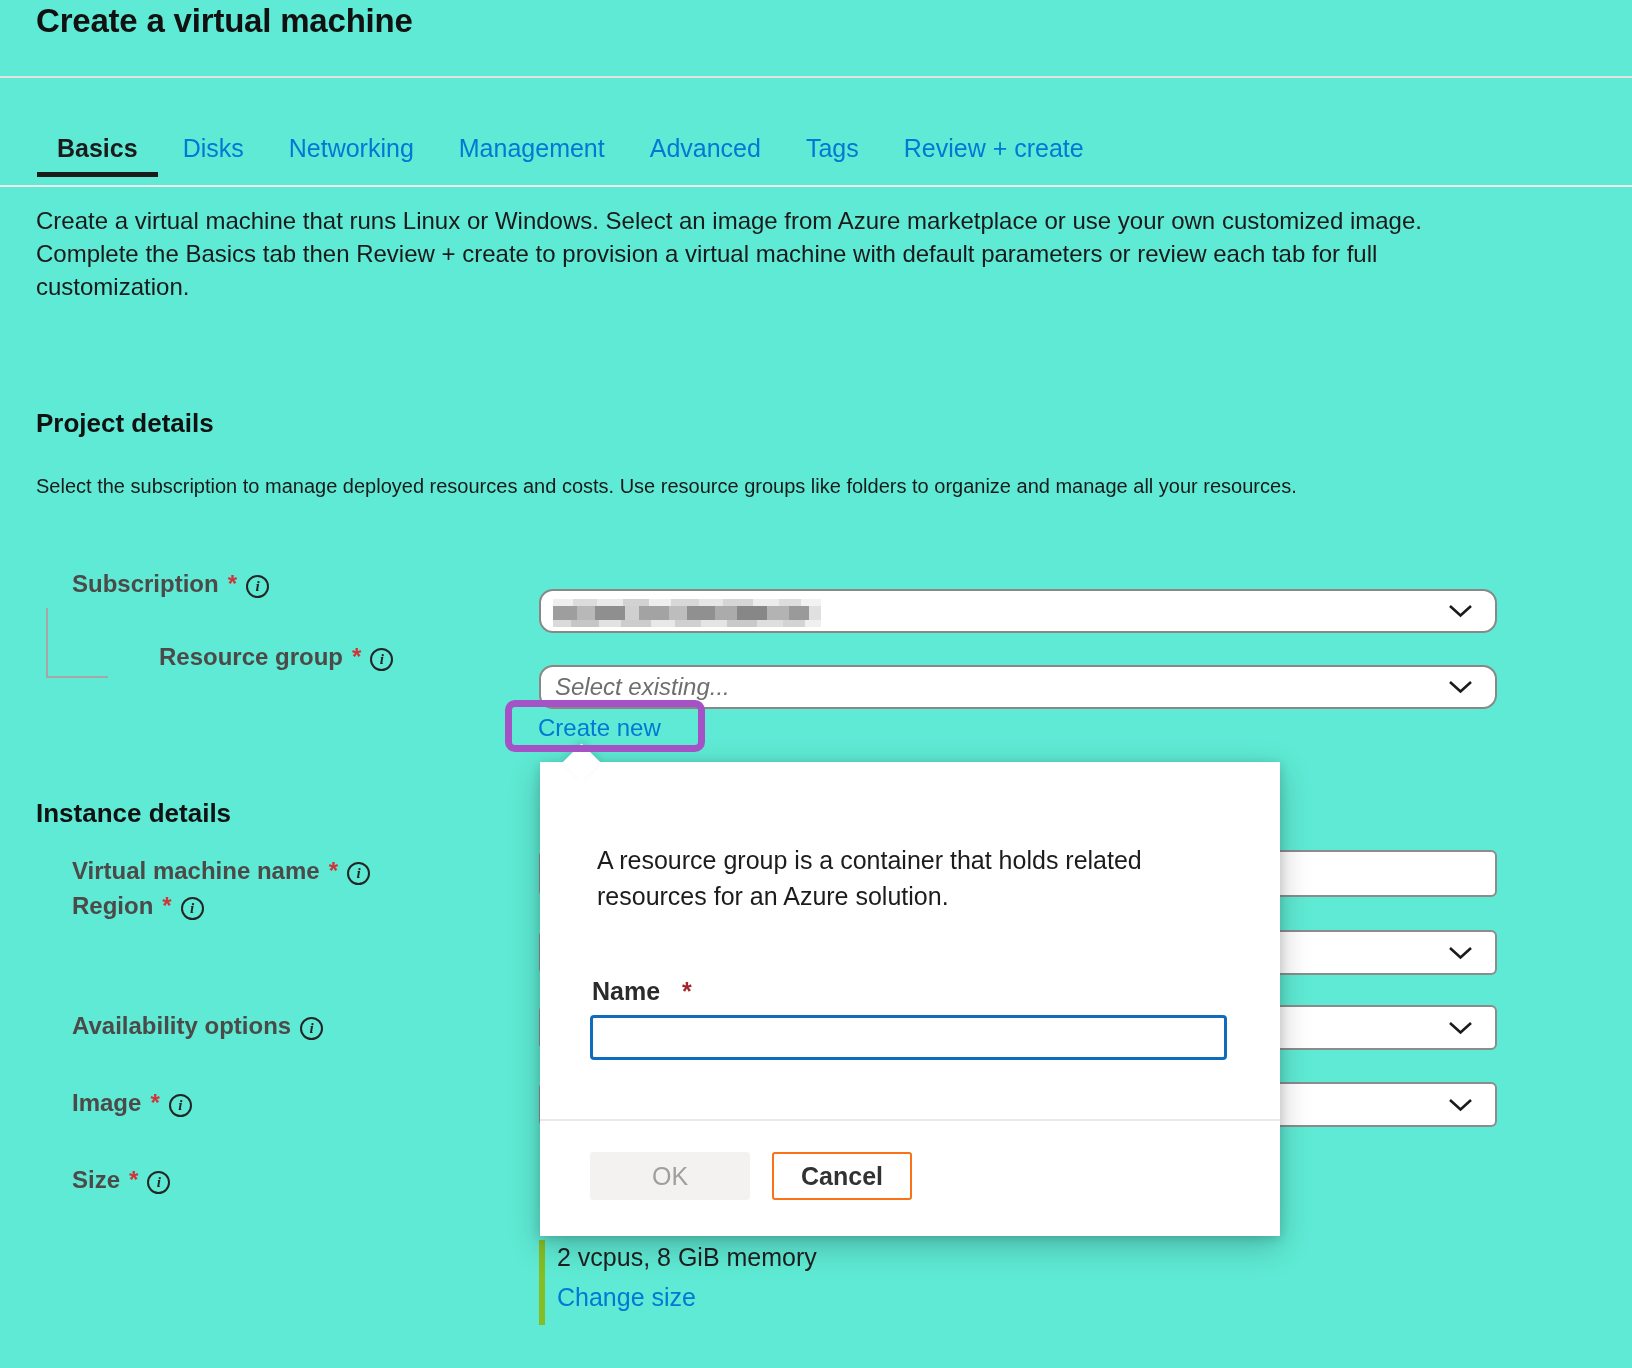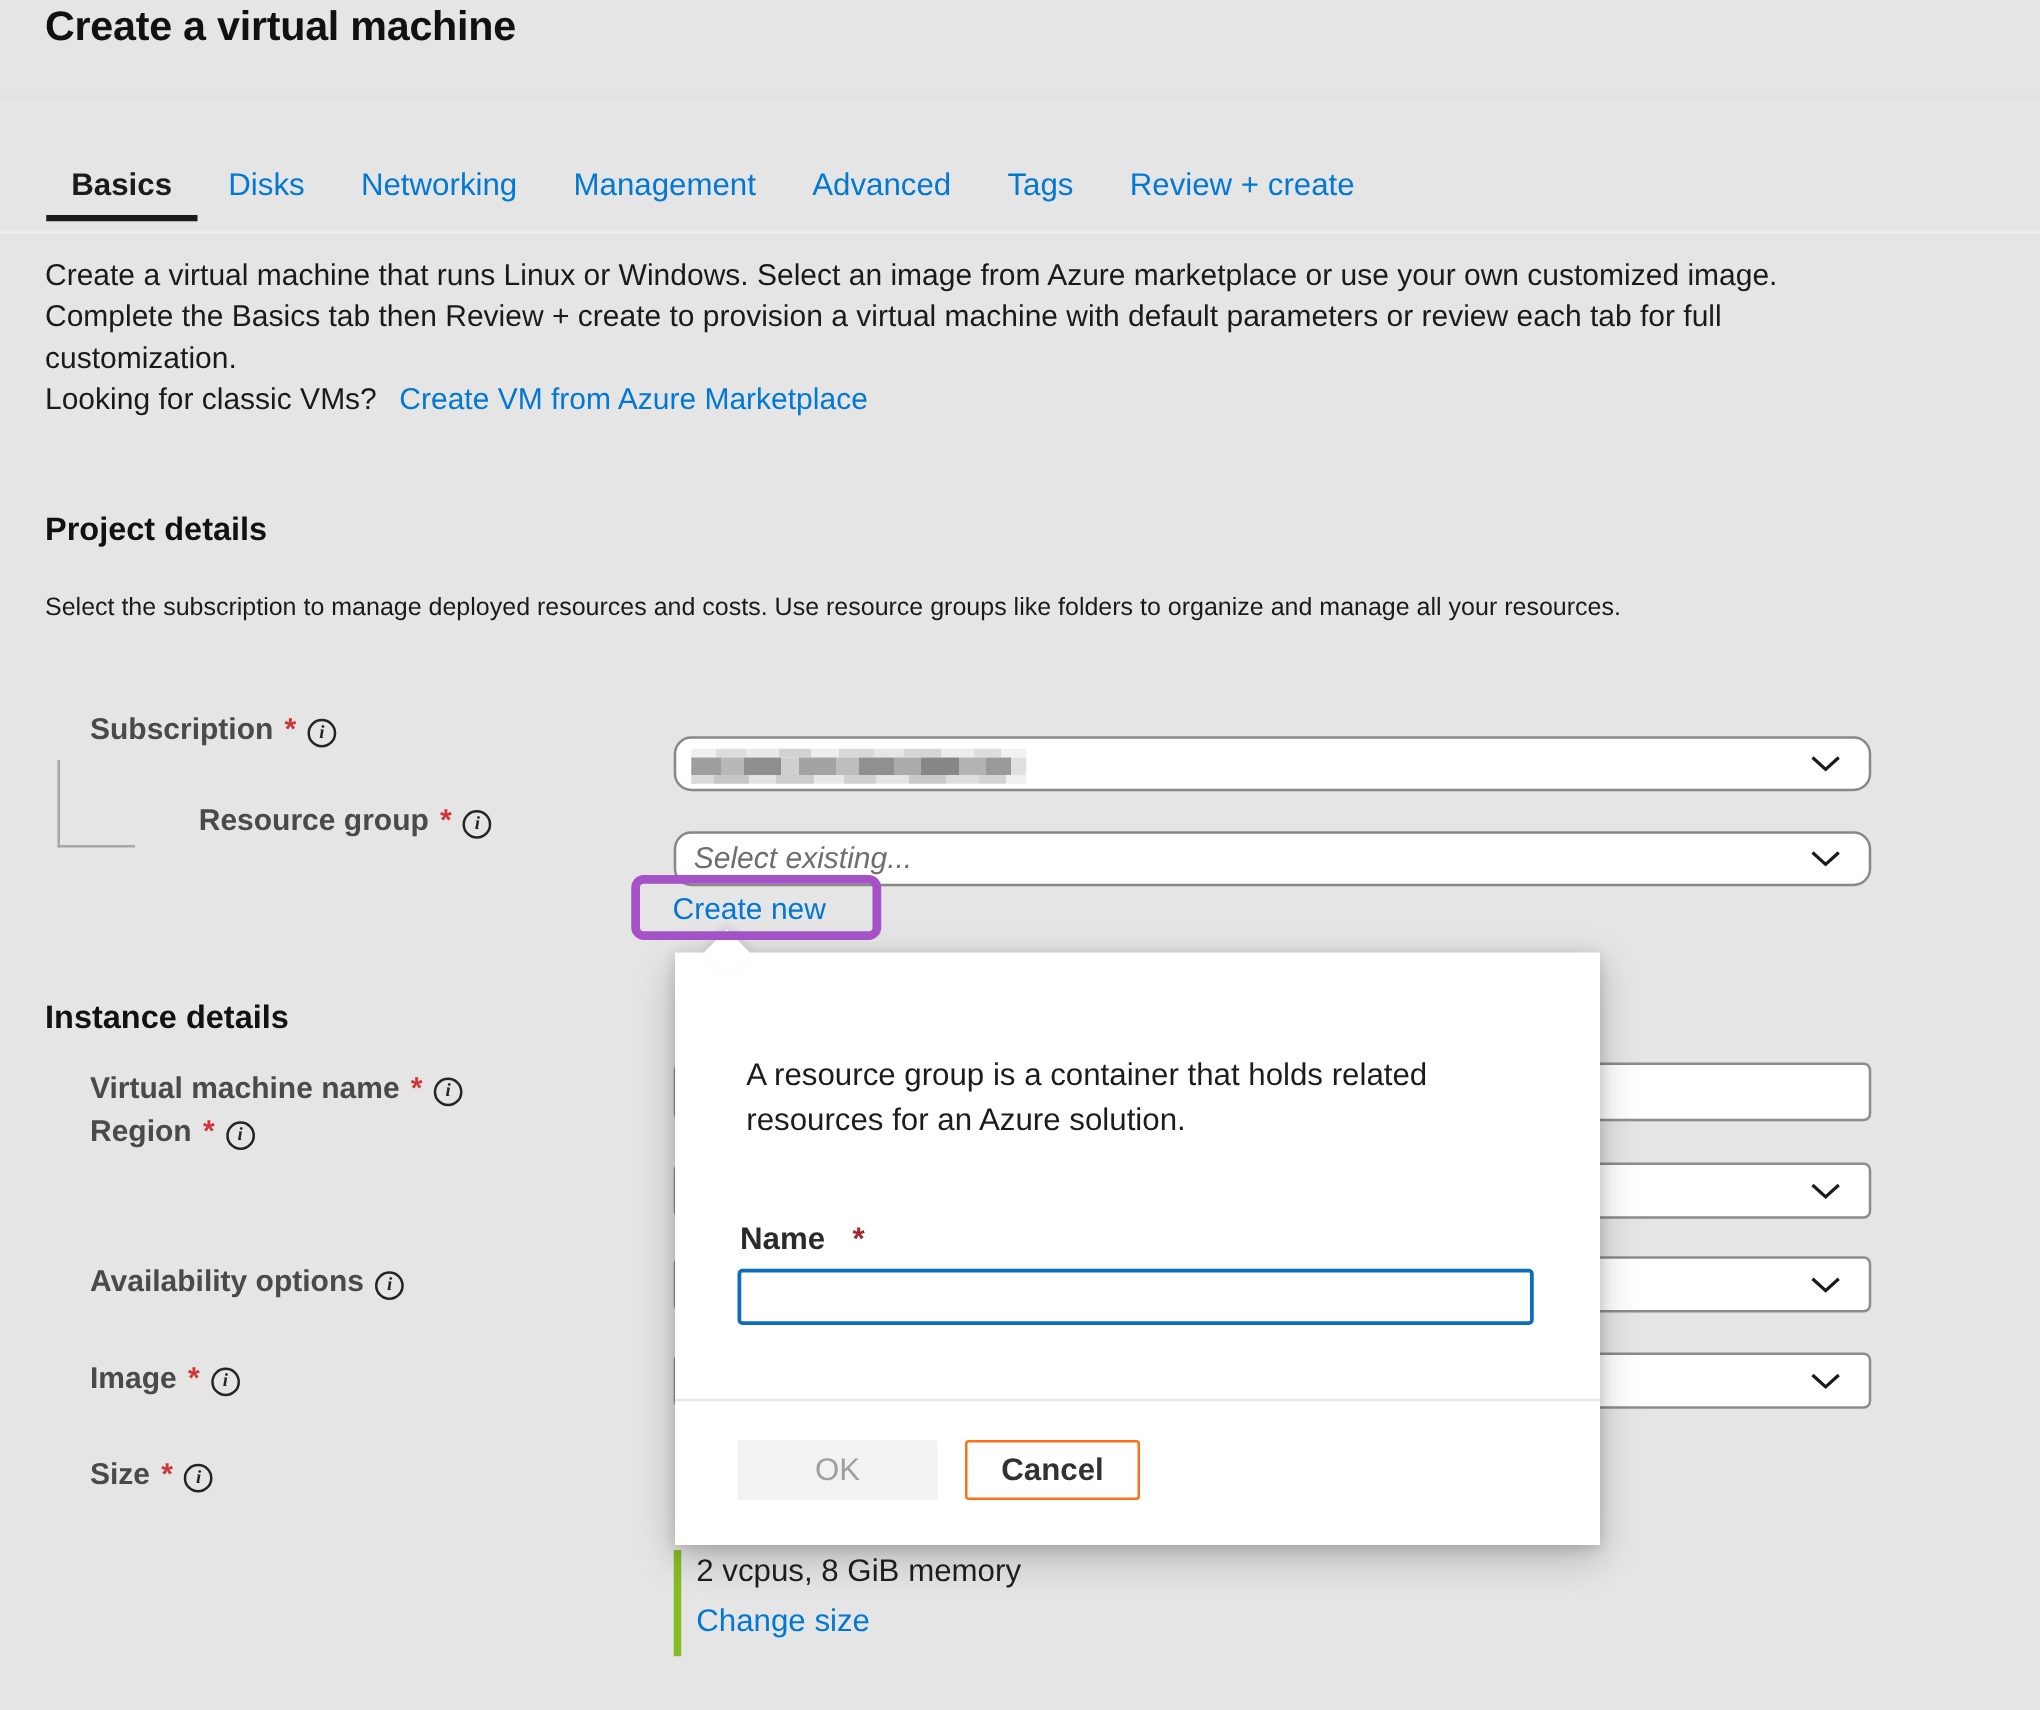--- a/index.html
+++ b/index.html
@@ -1,18 +1,18 @@
 <!DOCTYPE html>
 <html><head>
 <meta charset="utf-8">
 <style>
   html,body{margin:0;padding:0;background:#ffffff;}
   #screen{
     position:relative;width:1632px;height:1368px;overflow:hidden;
-    background:#e5e5e5;font-family:"Liberation Sans",sans-serif;color:#161616;
+    background:#5eead4;font-family:"Liberation Sans",sans-serif;color:#161616;
   }
   .abs{position:absolute;}
   
   .page-title{left:36px;top:2px;font-size:33px;font-weight:700;color:#111111;letter-spacing:-0.2px;}
   .hr-top{left:0;top:76px;width:1632px;height:2px;background:#e2e2e2;}
   
   .tabbar{left:37px;top:134px;display:flex;align-items:flex-end;}
   .tab{font-size:25px;color:#0078d4;padding:0 20px 14px 20px;margin-right:5px;cursor:pointer;white-space:nowrap;}
   .tab.active{color:#1b1b1b;font-weight:700;border-bottom:5px solid #1b1b1b;padding-bottom:9px;}
   .tab-underline{left:0;top:185px;width:1632px;height:2px;background:#ededed;}
@@ -81,21 +81,20 @@
     <div class="tab">Management</div>
     <div class="tab">Advanced</div>
     <div class="tab">Tags</div>
     <div class="tab">Review + create</div>
   </div>
   <div class="abs tab-underline"></div>
 
   <div class="abs intro">
     <p>Create a virtual machine that runs Linux or Windows. Select an image from Azure marketplace or use your own customized image.</p>
     <p>Complete the Basics tab then Review + create to provision a virtual machine with default parameters or review each tab for full customization.</p>
-    <p><span>Looking for classic VMs?</span><a class="link classic-link">Create VM from Azure Marketplace</a></p>
   </div>
 
   <div class="abs section-h" style="left:36px;top:408px;">Project details</div>
   <div class="abs body-p" style="left:36px;top:463px;">Select the subscription to manage deployed resources and costs. Use resource groups like folders to organize and manage all your resources.</div>
 
   <div class="abs lbl" style="left:36px;top:570px;">
     <span>Subscription</span>
     <span class="req">*</span>
     <span class="info-ic">i</span>
   </div>

